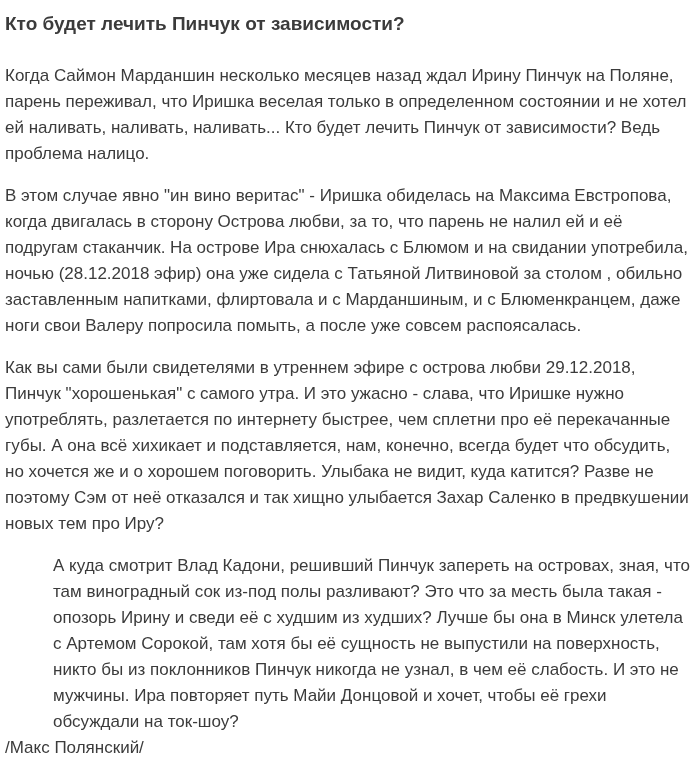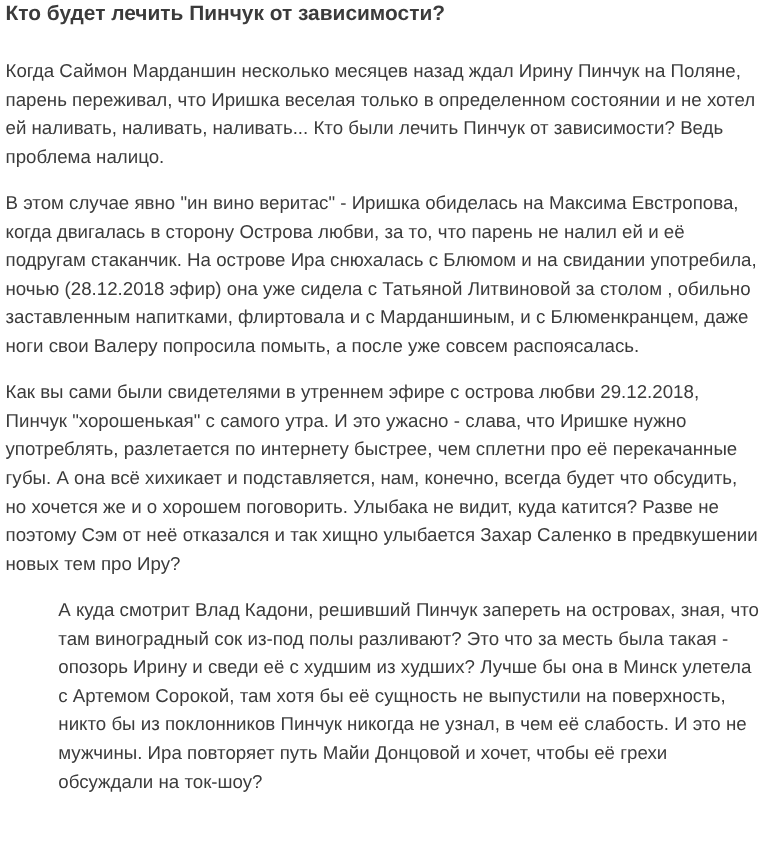--- a/index.html
+++ b/index.html
@@ -7,21 +7,21 @@
     padding: 0;
   }
   body {
     width: 699px;
     background: #ffffff;
   }
   .article {
     box-sizing: border-box;
     width: 699px;
     min-height: 778px;
-    padding: 0 7px 0 5px;
+    padding: 11px 7px 0 5px;
     font-family: "Liberation Sans", "DejaVu Sans", sans-serif;
     color: #3b3b3b;
     background: #ffffff;
   }
   .article-title {
     font-size: 19px;
     font-weight: 700;
     line-height: 26px;
     margin: 0 0 26px 0;
   }
@@ -39,21 +39,22 @@
     line-height: 26px;
     margin: 0;
   }
 </style>
 </head>
 <body>
 
 <div class="article">
   <h1 class="article-title">Кто будет лечить Пинчук от зависимости?</h1>
 
-  <p class="paragraph">Когда Саймон Марданшин несколько месяцев назад ждал Ирину Пинчук на Поляне, парень переживал, что Иришка веселая только в определенном состоянии и не хотел ей наливать, наливать, наливать... Кто были лечить Пинчук от зависимости? Ведь проблема налицо.</p>
+  <p class="paragraph">Когда Саймон Марданшин несколько месяцев назад ждал Ирину Пинчук на Поляне, парень переживал, что Иришка веселая только в определенном состоянии и не хотел ей наливать, наливать, наливать... Кто будет лечить Пинчук от зависимости? Ведь проблема налицо.</p>
 
   <p class="paragraph">В этом случае явно "ин вино веритас" - Иришка обиделась на Максима Евстропова, когда двигалась в сторону Острова любви, за то, что парень не налил ей и её подругам стаканчик. На острове Ира снюхалась с Блюмом и на свидании употребила, ночью (28.12.2018 эфир) она уже сидела с Татьяной Литвиновой за столом , обильно заставленным напитками, флиртовала и с Марданшиным, и с Блюменкранцем, даже ноги свои Валеру попросила помыть, а после уже совсем распоясалась.</p>
 
   <p class="paragraph">Как вы сами были свидетелями в утреннем эфире с острова любви 29.12.2018, Пинчук "хорошенькая" с самого утра. И это ужасно - слава, что Иришке нужно употреблять, разлетается по интернету быстрее, чем сплетни про её перекачанные губы. А она всё хихикает и подставляется, нам, конечно, всегда будет что обсудить, но хочется же и о хорошем поговорить. Улыбака не видит, куда катится? Разве не поэтому Сэм от неё отказался и так хищно улыбается Захар Саленко в предвкушении новых тем про Иру?</p>
 
   <p class="paragraph last">А куда смотрит Влад Кадони, решивший Пинчук запереть на островах, зная, что там виноградный сок из-под полы разливают? Это что за месть была такая - опозорь Ирину и сведи её с худшим из худших? Лучше бы она в Минск улетела с Артемом Сорокой, там хотя бы её сущность не выпустили на поверхность, никто бы из поклонников Пинчук никогда не узнал, в чем её слабость. И это не мужчины. Ира повторяет путь Майи Донцовой и хочет, чтобы её грехи обсуждали на ток-шоу?</p>
 
+  <p class="signature">/Макс Полянский/</p>
 </div>
 
 </body></html>

